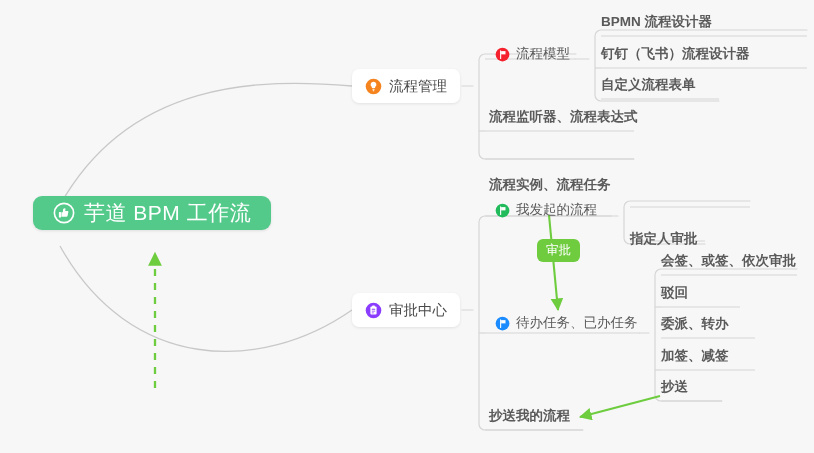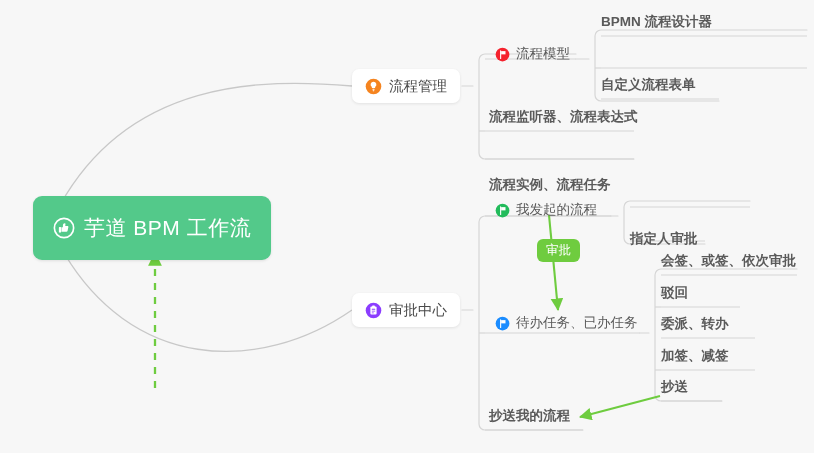--- a/index.html
+++ b/index.html
@@ -12,21 +12,21 @@
   #canvas{position:relative;width:814px;height:453px;}
   svg.links{position:absolute;left:0;top:0;width:814px;height:453px;pointer-events:none;}
 
   
   .root-node{
     position:absolute;
     display:flex;align-items:center;gap:9px;
     background:#53c98a;
     border-radius:9px;
     padding:0 20px;
-    height:64px;
+    height:34px;
     box-shadow:0 1px 3px rgba(0,0,0,.10);
     left:33px;top:196px;text-align:right;
   }
   .root-label{
     color:#ffffff;font-size:21px;letter-spacing:.5px;white-space:nowrap;
   }
   .root-icon{width:22px;height:22px;flex:0 0 22px;display:block;}
 
   
   .branch-node{
@@ -167,20 +167,21 @@
       <svg viewBox="0 0 24 24" width="15" height="15" xmlns="http://www.w3.org/2000/svg">
         <circle cx="12" cy="12" r="11" fill="#f5222d"></circle>
         <path d="M9.0 6.2 v12.0" stroke="#ffffff" stroke-width="1.8" stroke-linecap="round"></path>
         <path d="M9.8 6.6 h7.0 v5.2 h-7.0 z" fill="#ffffff"></path>
       </svg>
     </span>
     <span class="sub-label">流程模型</span>
   </div>
 
   <div class="leaf-node" style="left:601px;top:13px;">BPMN 流程设计器</div>
+  <div class="leaf-node" style="left:601px;top:45px;">钉钉（飞书）流程设计器</div>
   <div class="leaf-node" style="left:601px;top:76px;">自定义流程表单</div>
 
   <div class="leaf-node" style="left:489px;top:108px;">流程监听器、流程表达式</div>
   <div class="leaf-node" style="left:489px;top:148px;margin-top:28px;">流程实例、流程任务</div>
 
   <div class="branch-node" style="left:352px;top:293px;">
     <span class="branch-icon">
       <svg viewBox="0 0 24 24" width="17" height="17" xmlns="http://www.w3.org/2000/svg">
         <circle cx="12" cy="12" r="11" fill="#8b3dff"></circle>
         <rect x="7.6" y="6.4" width="8.8" height="11.2" rx="1.4" fill="#ffffff"></rect>

